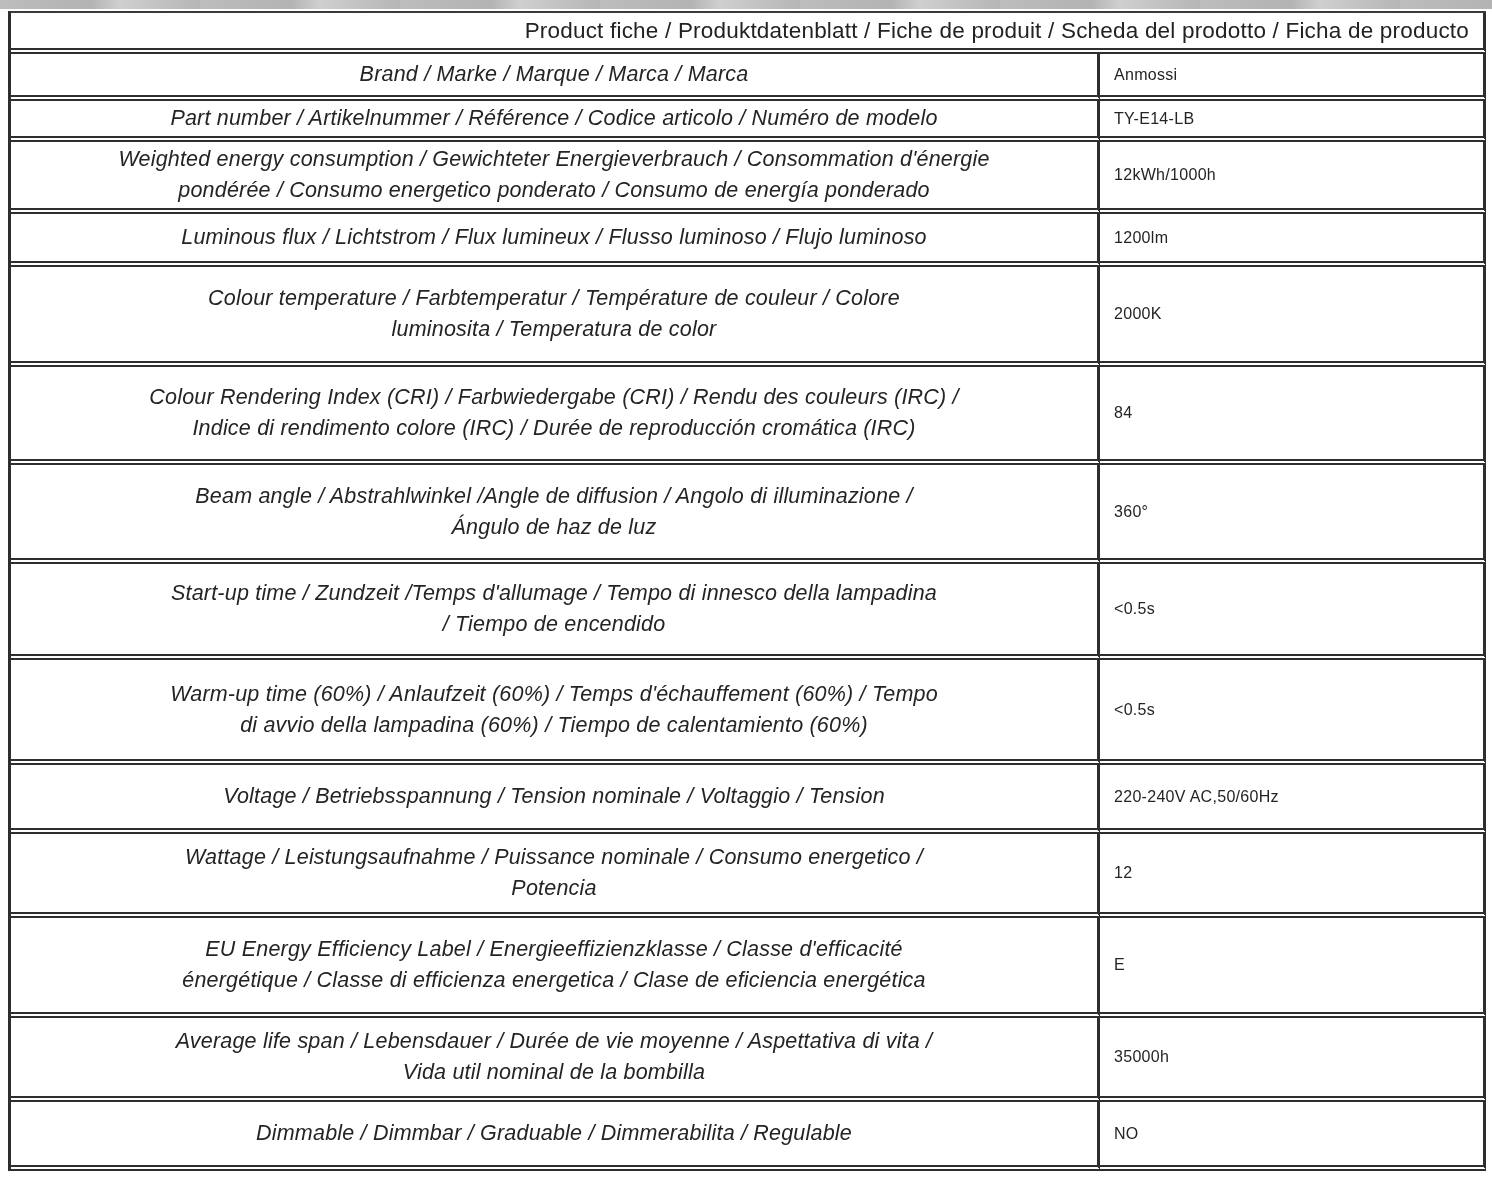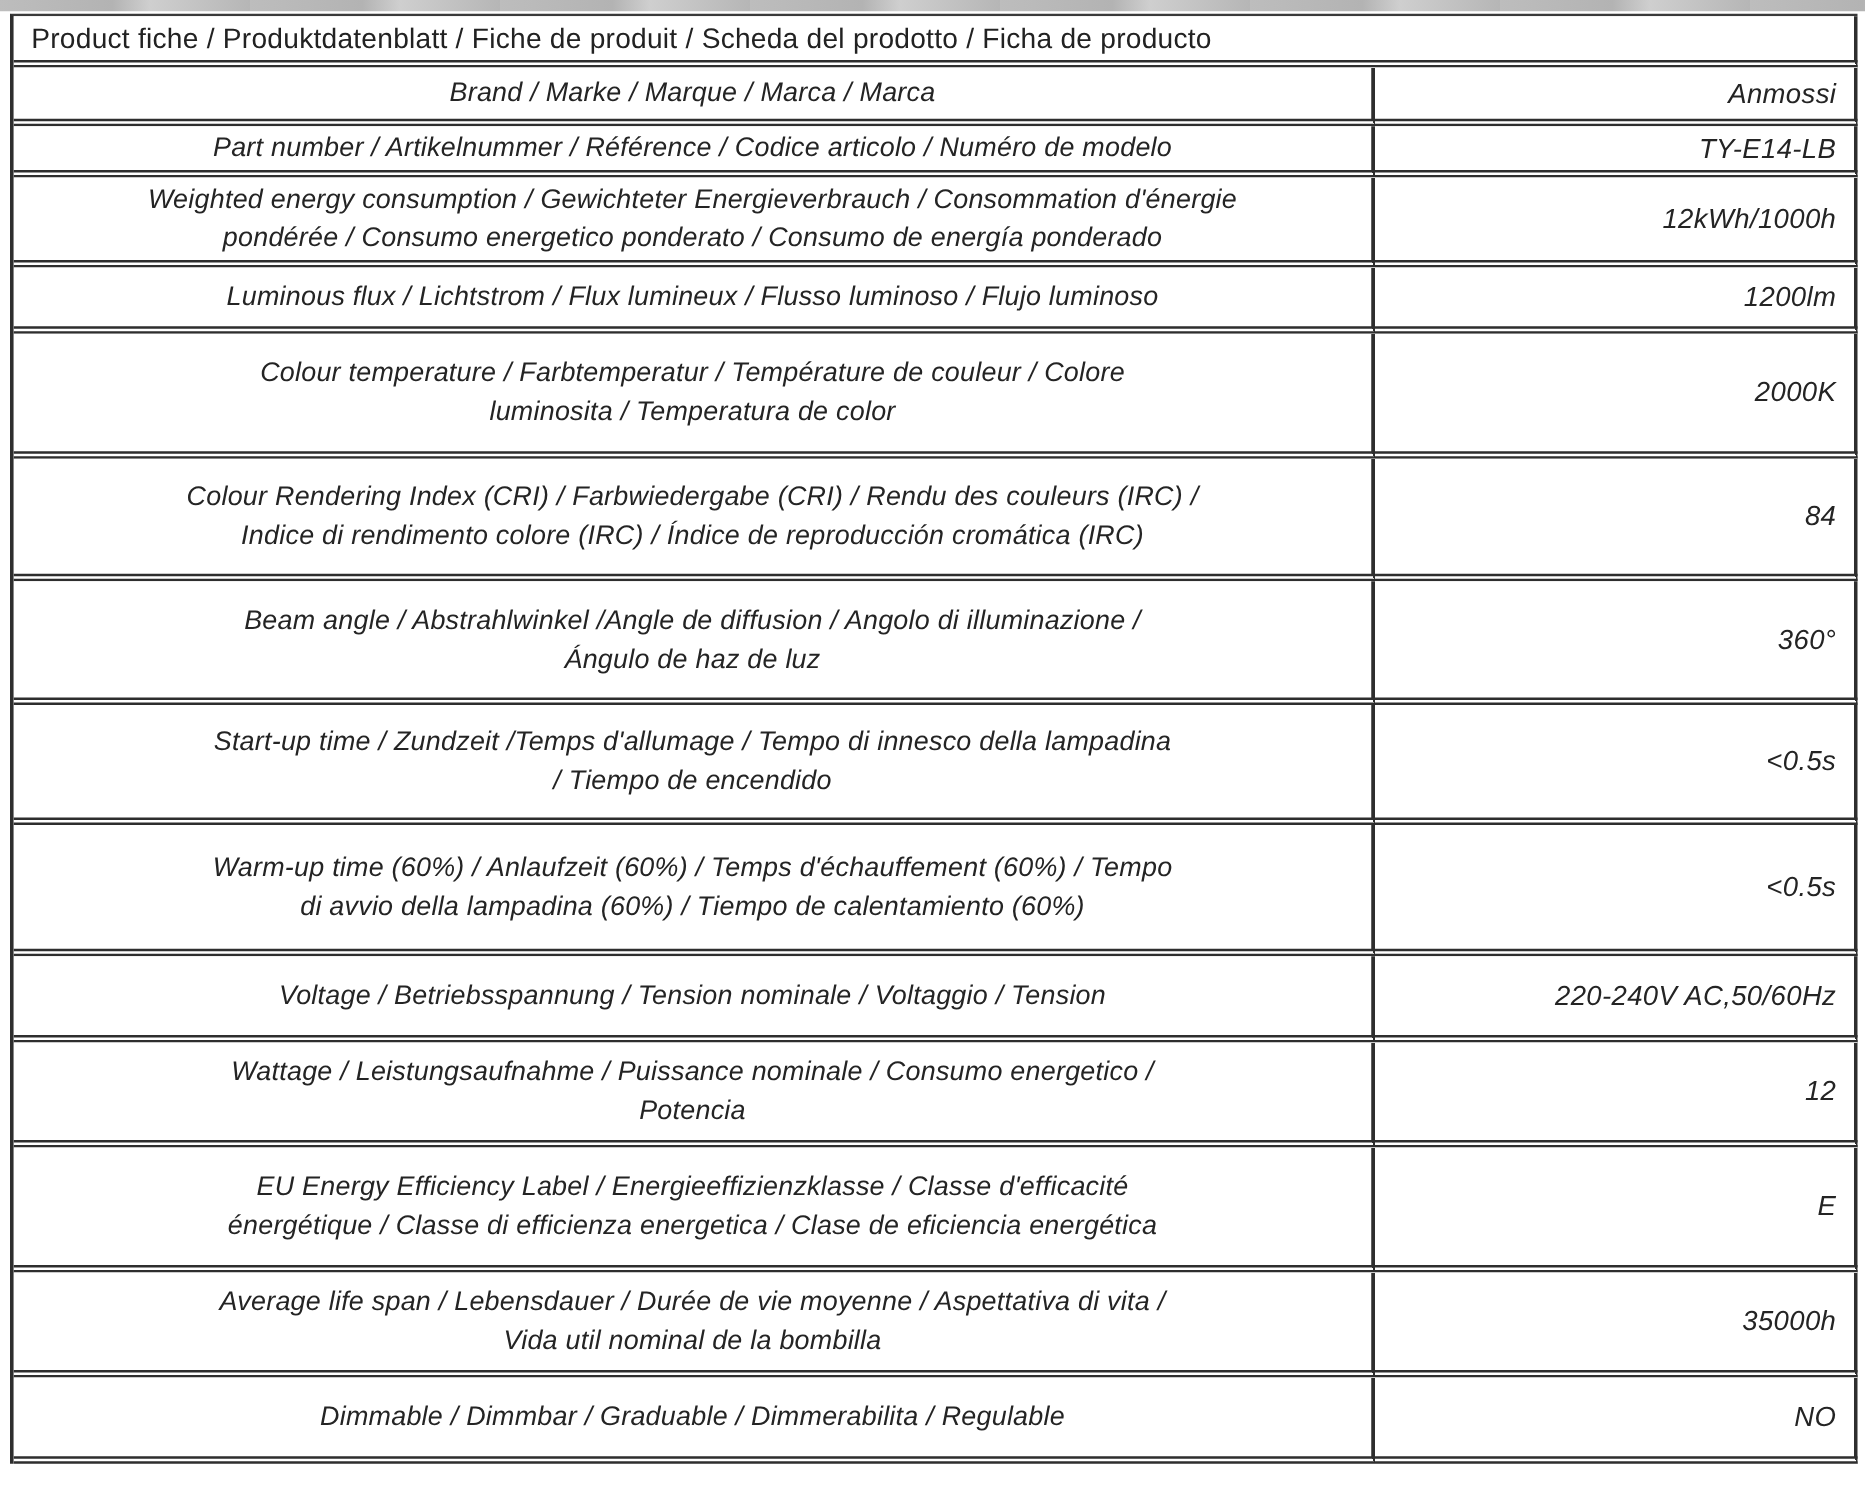--- a/index.html
+++ b/index.html
@@ -43,40 +43,39 @@
   col.c-value { width: 386px; }
   td {
     box-sizing: border-box;
     border-right: 3px solid #2e2e2e;
     border-bottom: 6px double #2e2e2e;
     vertical-align: middle;
     padding: 2px 14px;
     background: #ffffff;
   }
   td.header-cell {
-    text-align: left;
+    text-align: right;
     font-size: 22.5px;
     letter-spacing: 0.2px;
     color: #222222;
   }
   td.label-cell {
     text-align: center;
     font-size: 21.5px;
     line-height: 31px;
     letter-spacing: 0.2px;
     white-space: pre-line;
     color: #242424;
     font-style: italic;
   }
   td.value-cell {
-    text-align: right;
-    font-size: 22px;
+    text-align: left;
+    font-size: 16px;
     letter-spacing: 0.3px;
     color: #242424;
-    font-style: italic;
   }
 </style>
 </head>
 <body>
 
 <div class="page">
   <div class="top-strip"></div>
 
   <table class="fiche">
     <colgroup>
@@ -110,21 +109,21 @@
       </tr>
 
       <tr style="height:100px">
         <td class="label-cell">Colour temperature / Farbtemperatur / Température de couleur / Colore
 luminosita / Temperatura de color</td>
         <td class="value-cell">2000K</td>
       </tr>
 
       <tr style="height:98px">
         <td class="label-cell">Colour Rendering Index (CRI) / Farbwiedergabe (CRI) / Rendu des couleurs (IRC) /
-Indice di rendimento colore (IRC) / Índice de reproducción cromática (IRC)</td>
+Indice di rendimento colore (IRC) / Durée de reproducción cromática (IRC)</td>
         <td class="value-cell">84</td>
       </tr>
 
       <tr style="height:99px">
         <td class="label-cell">Beam angle / Abstrahlwinkel /Angle de diffusion / Angolo di illuminazione /
 Ángulo de haz de luz</td>
         <td class="value-cell">360°</td>
       </tr>
 
       <tr style="height:96px">

